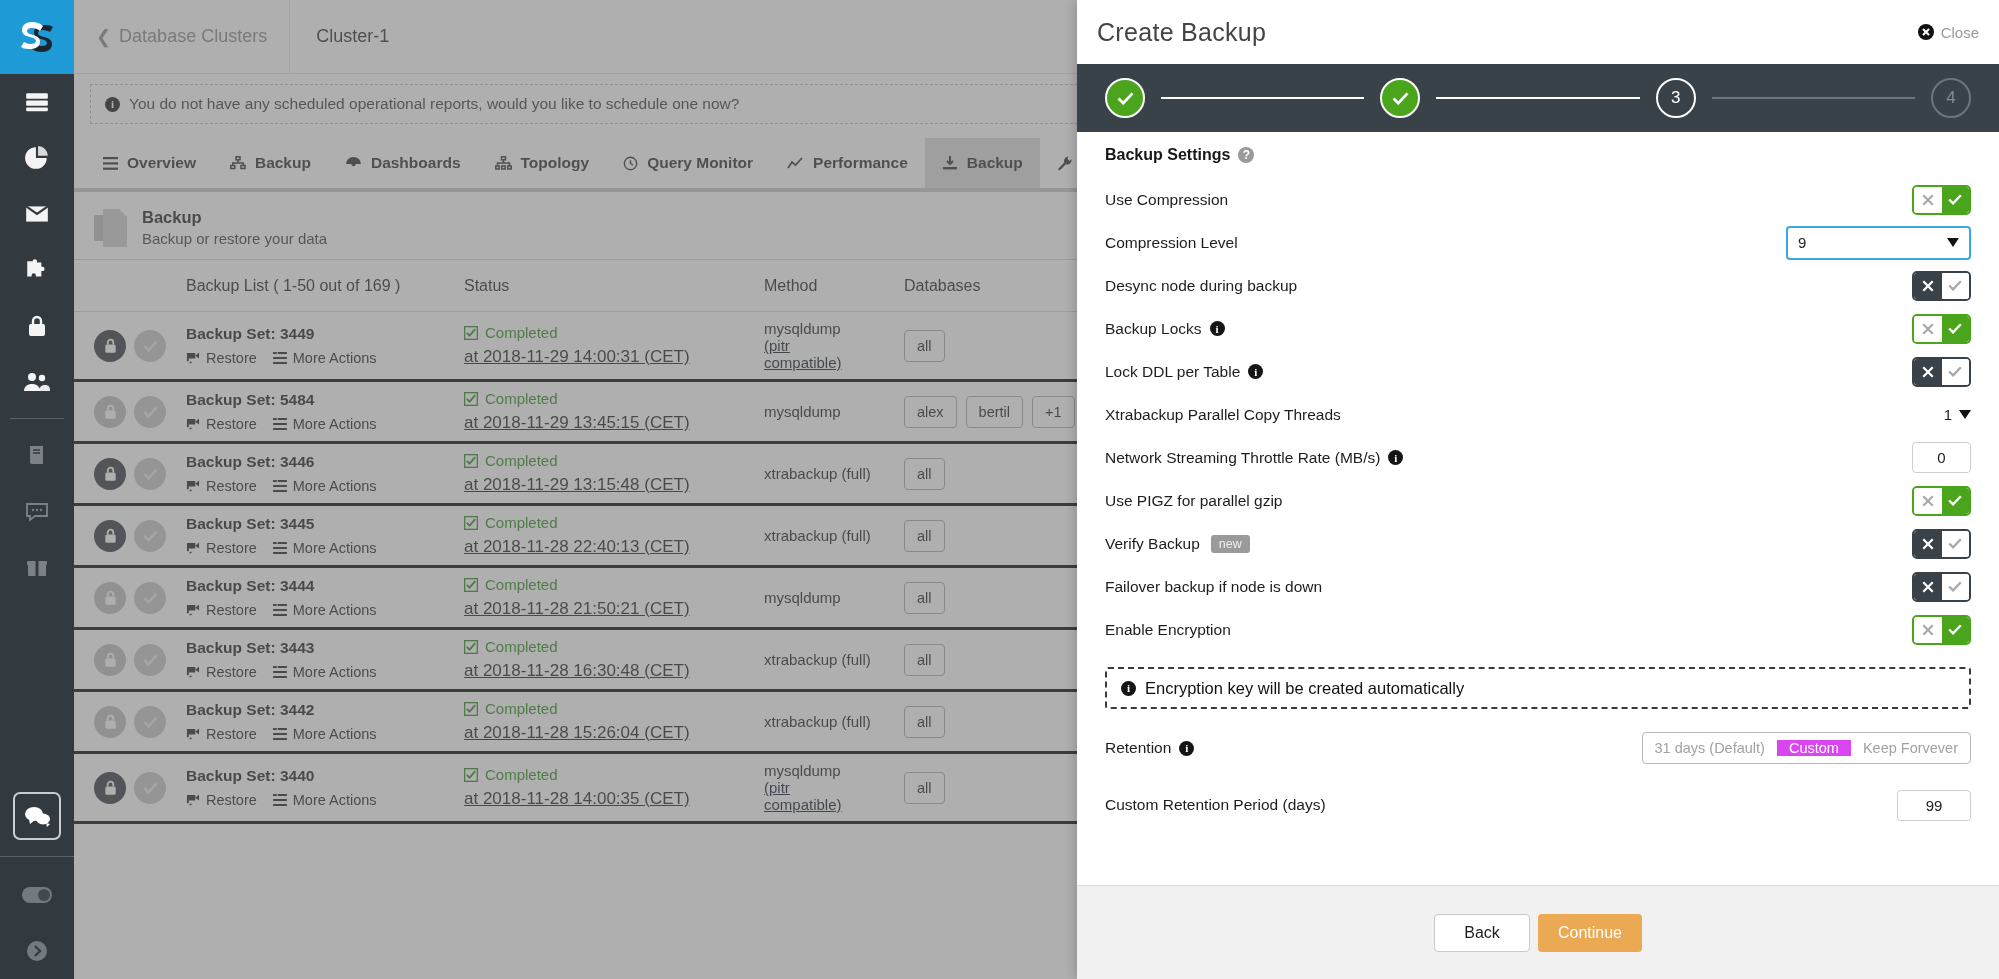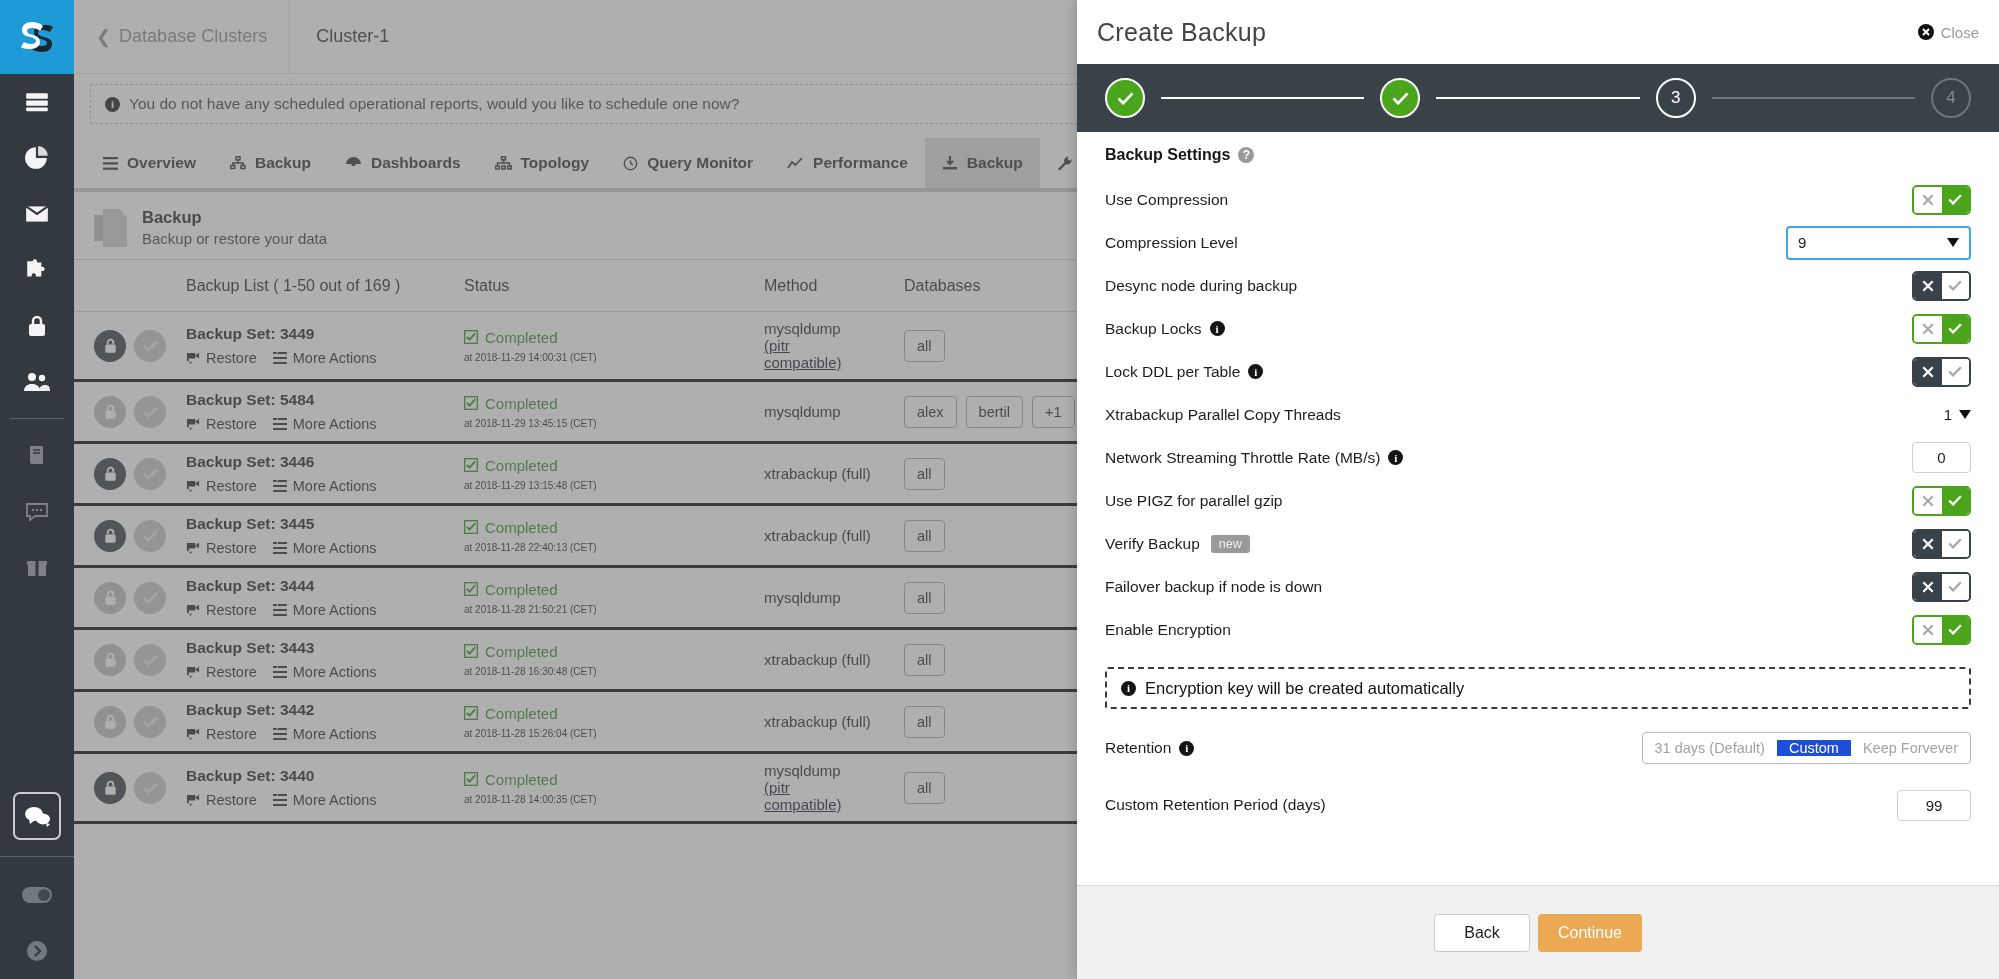--- a/index.html
+++ b/index.html
@@ -104,21 +104,21 @@
   }
   .lockdot.off { background: #bdbdbd; }
   .checkdot {
     width: 32px; height: 32px; border-radius: 50%; background: #c6c6c6;
     display: flex; align-items: center; justify-content: center; color: #e8e8e8;
   }
   .setname { font-weight: 700; color: #1c1c1c; font-size: 15.5px; }
   .actions { display: flex; gap: 16px; margin-top: 7px; font-size: 14.5px; color: #222; }
   .actions span { display: inline-flex; align-items: center; gap: 6px; }
   .st-ok { color: #2e8b20; display: flex; align-items: center; gap: 7px; font-size: 15px; }
-  .st-when { color: #1d1d1d; margin-top: 6px; font-size: 10px; }
+  .st-when { color: #1d1d1d; margin-top: 6px; font-size: 17px; text-decoration: underline; }
   .m-main { color: #1c1c1c; }
   .m-pitr { color: #0f172a; text-decoration: underline; }
   .dbchip {
     border: 1px solid #a9a9a9; border-radius: 4px; padding: 7px 12px;
     font-size: 14.5px; color: #1c1c1c; background: transparent;
   }
 
   
   .panel {
     position: absolute; right: 0; top: 0; width: 922px; height: 979px;
@@ -203,21 +203,21 @@
     font-size: 16.5px; color: #111;
   }
   .seg {
     display: flex; border: 1px solid #b9b9b9; border-radius: 4px; overflow: hidden;
     height: 32px; flex: none; align-items: center;
   }
   .seg > div {
     display: flex; align-items: center; padding: 0 12px; font-size: 14.5px;
     color: #a2a2a2; background: #fff;
   }
-  .seg > div.sel { background: #1d4ed8; color: #fff; }
+  .seg > div.sel { background: #d946ef; color: #fff; }
 
   .badge-new {
     background: #9a9a9a; color: #f0f0f0; border-radius: 3px;
     padding: 2px 8px; font-size: 12.5px; margin-left: 3px;
   }
   .i-dark {
     width: 15px; height: 15px; border-radius: 50%; background: #151515; color: #fff;
     font-size: 11px; font-weight: 700; display: inline-flex;
     align-items: center; justify-content: center; font-family: "Liberation Serif", serif;
     flex: none;

